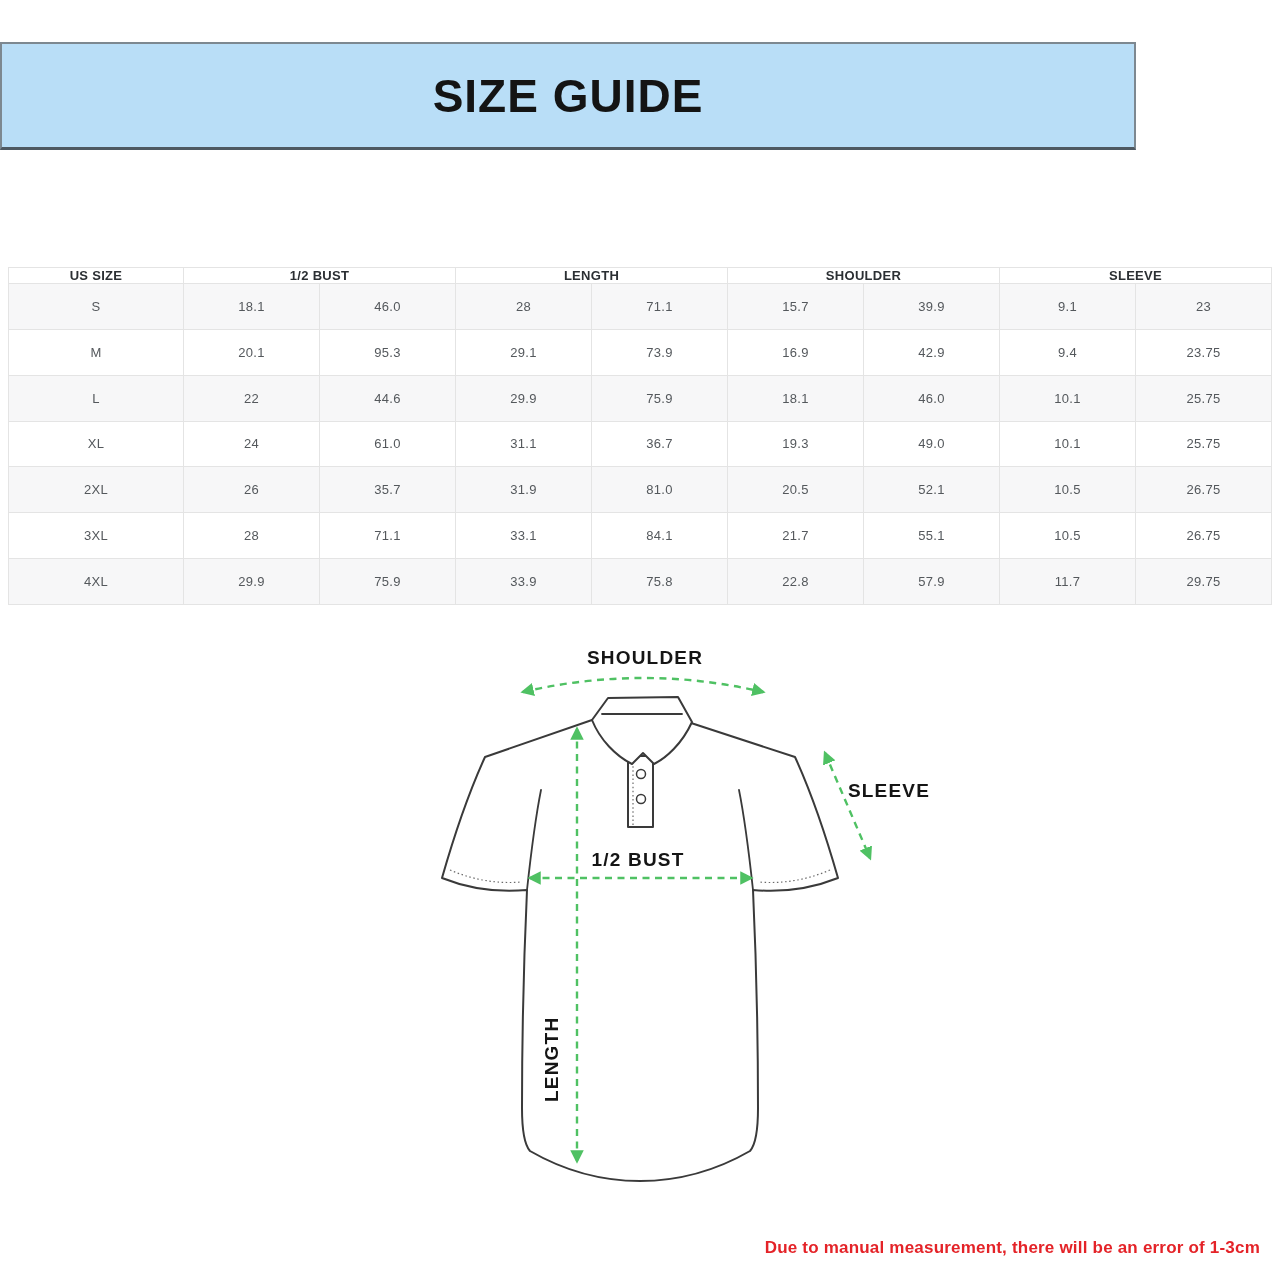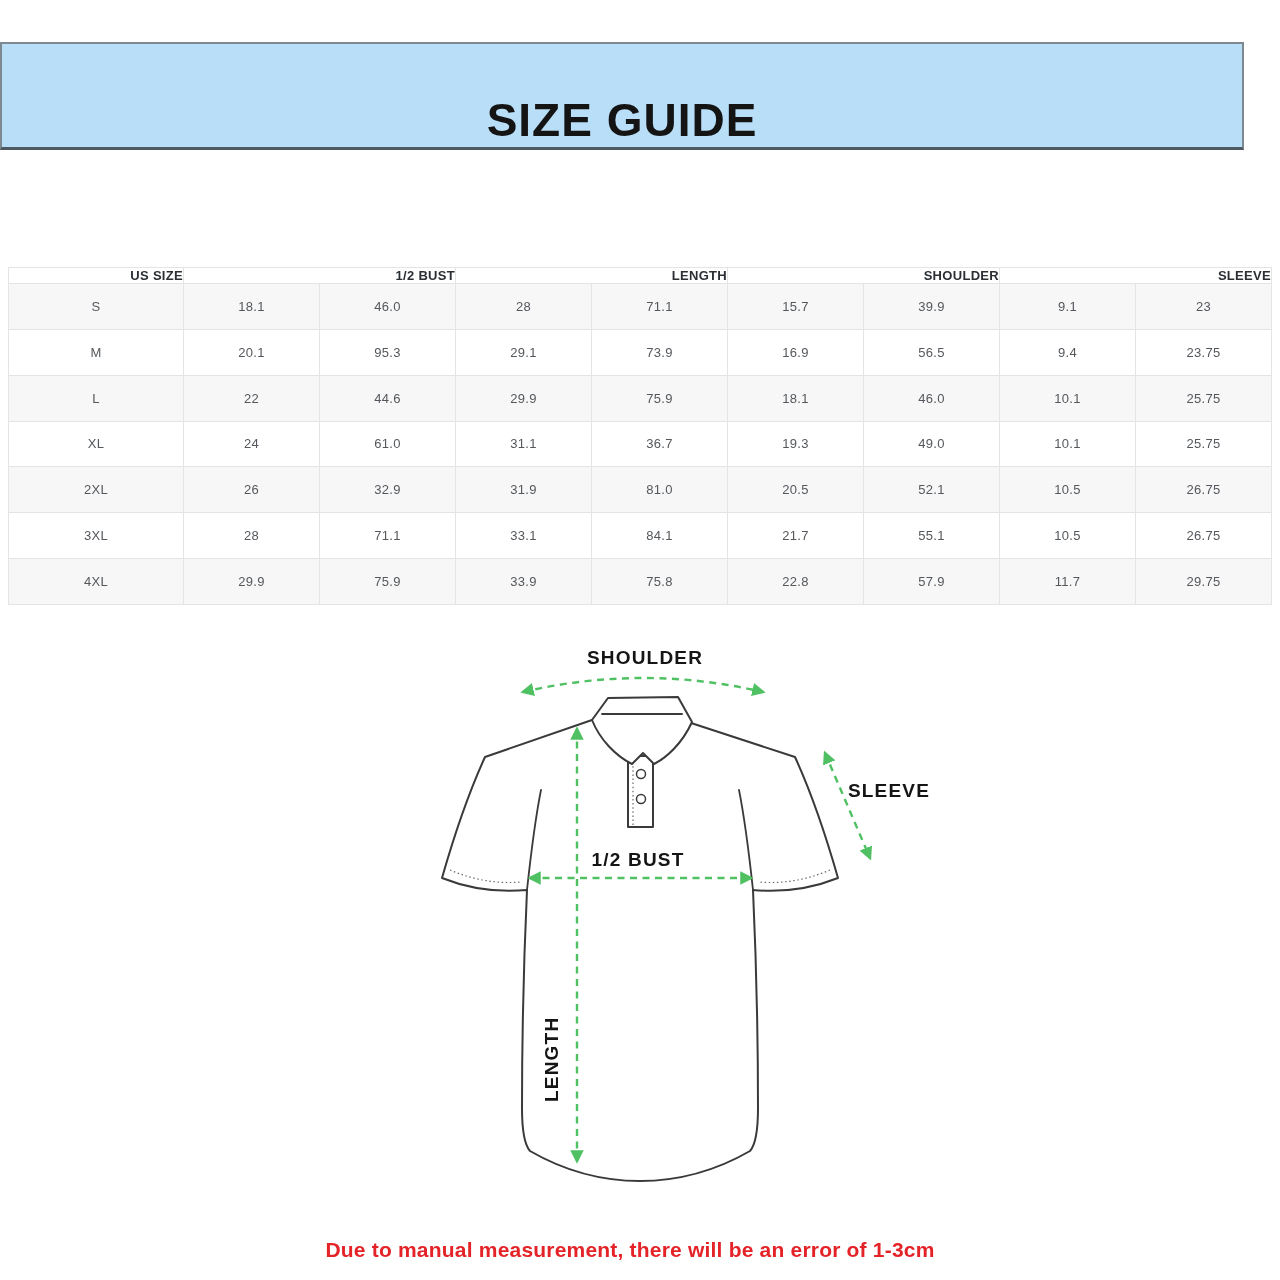--- a/index.html
+++ b/index.html
@@ -5,59 +5,59 @@
   * { margin:0; padding:0; box-sizing:border-box; }
   html,body { background:#ffffff; }
   #screen {
     position:relative; width:1280px; height:1280px;
     background:#ffffff; overflow:hidden;
     font-family:"Liberation Sans", sans-serif;
   }
 
   
   #banner {
-    position:absolute; left:0; top:42px; width:1244px; height:108px;
+    position:absolute; left:0; top:42px; width:1136px; height:108px;
     background:#b9def7;
     border:2px solid #7d8890; border-bottom:3px solid #4e5962;
-    display:flex; align-items:flex-end; justify-content:center;
+    display:flex; align-items:center; justify-content:center;
   }
   #banner .title {
     font-size:46px; font-weight:800; color:#141414; letter-spacing:1px;
   }
 
   
   #size-table {
     position:absolute; left:8px; top:267px; width:1264px; height:338px;
     border-collapse:collapse; table-layout:fixed;
     font-size:13px; color:#54585c; text-align:center;
   }
   #size-table col.c-size { width:175px; }
   #size-table th, #size-table td {
     border:1px solid #e4e4e4; padding:0; text-align:center;
     letter-spacing:.3px;
   }
-  #size-table thead th { font-weight:bold; color:#2b2f33;text-align:right; }
+  #size-table thead th { font-weight:bold; color:#2b2f33; }
   #size-table tbody tr:nth-child(odd) td { background:#f7f7f8; }
   #size-table tbody td { font-weight:normal; }
 
   
   #diagram { position:absolute; left:430px; top:640px; width:520px; height:560px; }
   .diag-label {
     font-family:"Liberation Sans", sans-serif;
     font-size:19px; font-weight:bold; fill:#151515; letter-spacing:1.2px;
   }
   .outline { fill:#ffffff; stroke:#3a3a3a; stroke-width:2; stroke-linejoin:round; stroke-linecap:round; }
   .seam    { fill:none; stroke:#3a3a3a; stroke-width:1.8; stroke-linecap:round; }
   .stitch  { fill:none; stroke:#6a6a6a; stroke-width:1.2; stroke-dasharray:1.5 2.6; }
   .g-arrow { fill:none; stroke:#4fc163; stroke-width:2.4; stroke-dasharray:7 5.5; }
 
   
   #note {
     position:absolute; left:0; top:1238px; width:1260px;
-    text-align:center; font-size:21px; font-weight:bold; color:#e42328;
+    text-align:right; font-size:17px; font-weight:bold; color:#e42328;
     letter-spacing:.2px;
   }
 </style>
 </head>
 <body>
 
 <div id="screen">
 
   <div id="banner">
     <div class="title">SIZE GUIDE</div>
@@ -96,21 +96,21 @@
         <td>9.1</td>
         <td>23</td>
       </tr>
       <tr>
         <td>M</td>
         <td>20.1</td>
         <td>95.3</td>
         <td>29.1</td>
         <td>73.9</td>
         <td>16.9</td>
-        <td>56.5</td>
+        <td>42.9</td>
         <td>9.4</td>
         <td>23.75</td>
       </tr>
       <tr>
         <td>L</td>
         <td>22</td>
         <td>44.6</td>
         <td>29.9</td>
         <td>75.9</td>
         <td>18.1</td>
@@ -125,21 +125,21 @@
         <td>31.1</td>
         <td>36.7</td>
         <td>19.3</td>
         <td>49.0</td>
         <td>10.1</td>
         <td>25.75</td>
       </tr>
       <tr>
         <td>2XL</td>
         <td>26</td>
-        <td>32.9</td>
+        <td>35.7</td>
         <td>31.9</td>
         <td>81.0</td>
         <td>20.5</td>
         <td>52.1</td>
         <td>10.5</td>
         <td>26.75</td>
       </tr>
       <tr>
         <td>3XL</td>
         <td>28</td>

